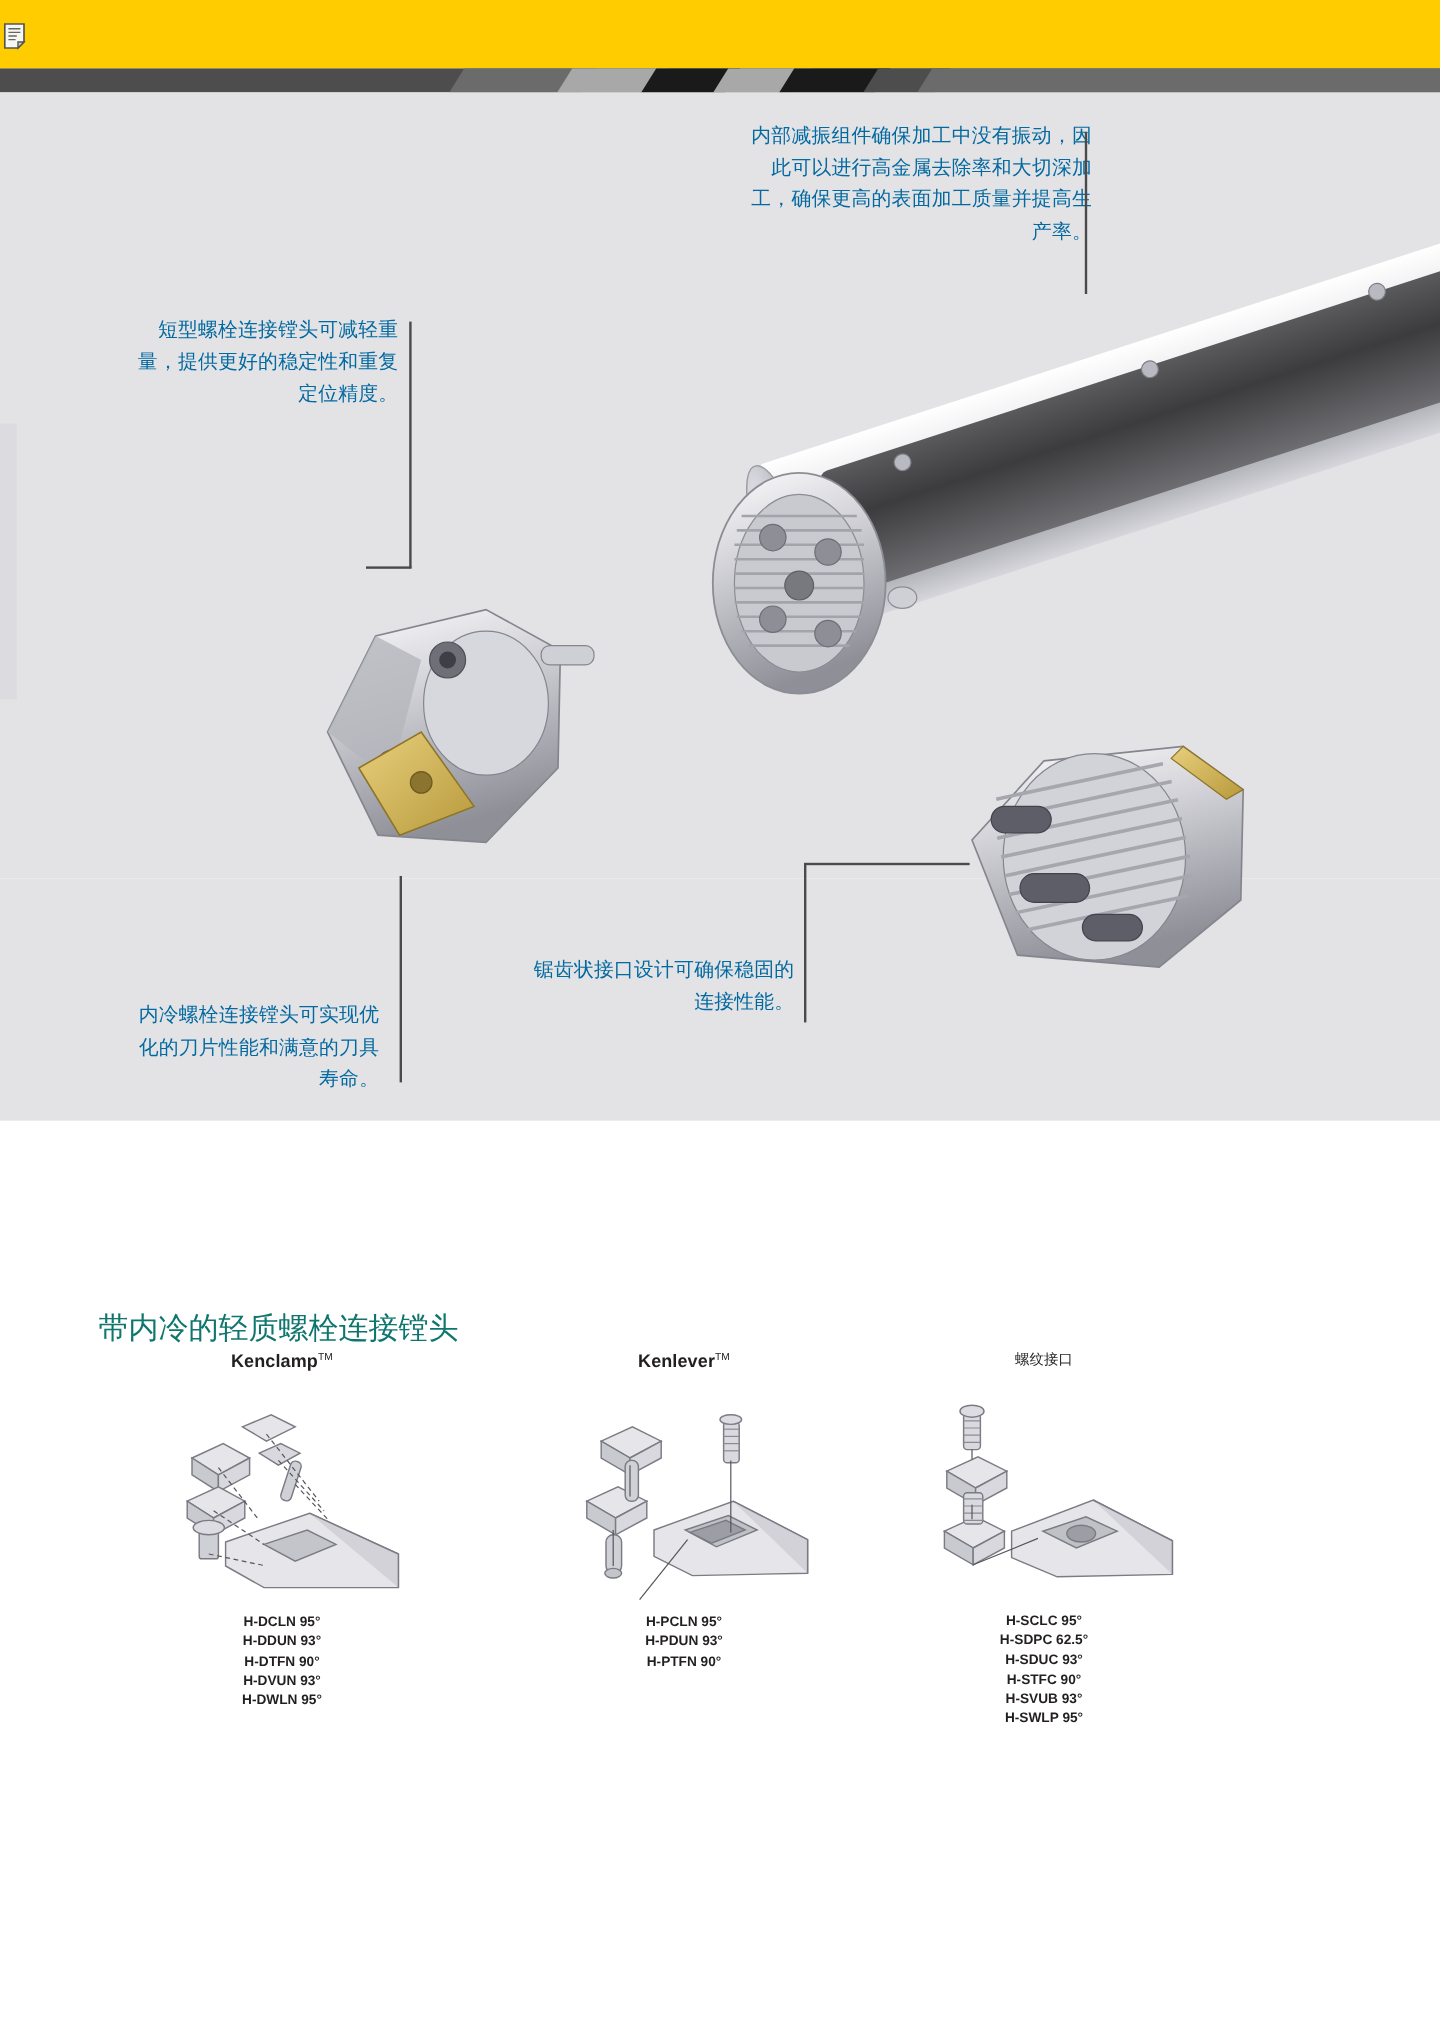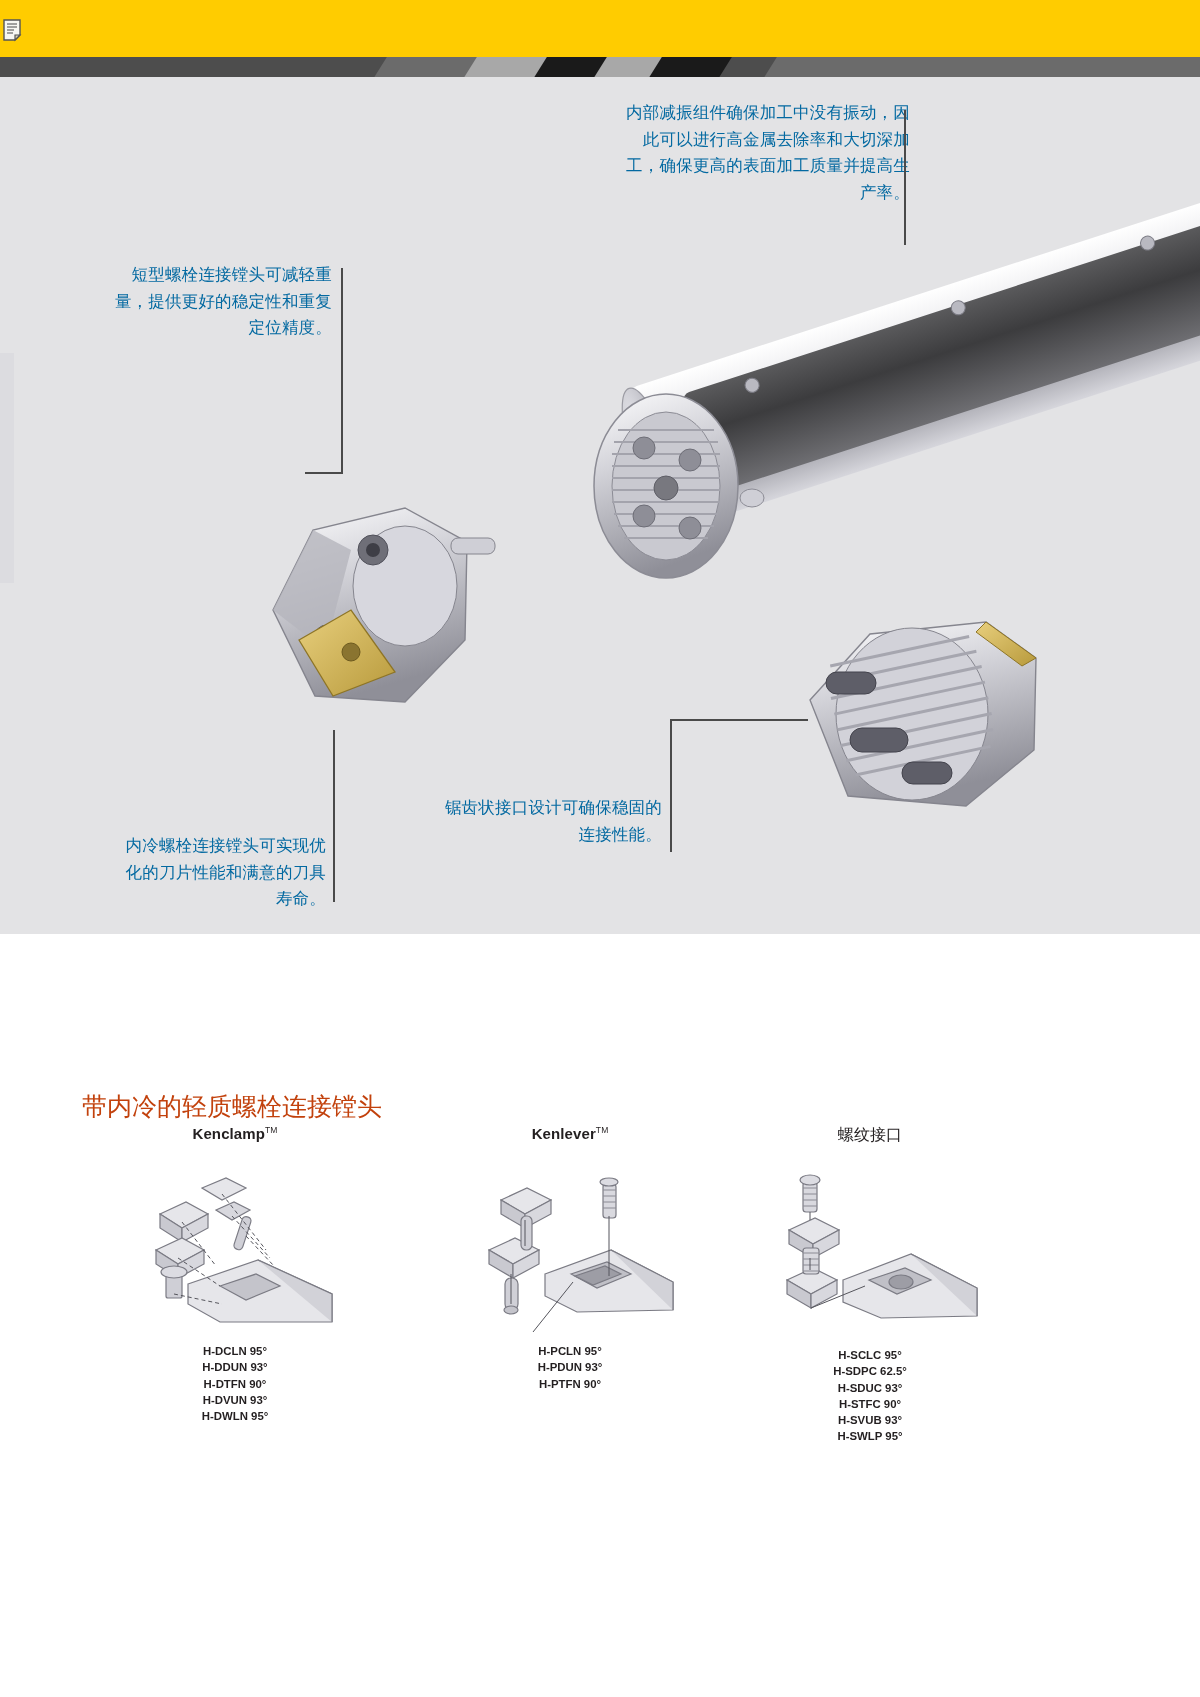--- a/index.html
+++ b/index.html
@@ -22,27 +22,27 @@
            font-family:"DejaVu Sans","Liberation Sans",sans-serif;letter-spacing:.2px;}
   .callout.r{text-align:right;}
   .leader{position:absolute;background:#4a4a4a;}
 
   
   .hero-art{position:absolute;left:0;top:0;width:1200px;height:934px;pointer-events:none;}
 
   
   .section{position:absolute;left:0;top:934px;width:1200px;height:620px;background:#fff;}
   .section-title{position:absolute;left:82px;top:1090px;font-size:25px;font-weight:400;
-                 color:#c2410c;font-family:"DejaVu Sans","Liberation Sans",sans-serif;}
+                 color:#0f766e;font-family:"DejaVu Sans","Liberation Sans",sans-serif;}
 
   .col{position:absolute;top:1125px;width:330px;text-align:center;}
   .col.c1{left:70px;} .col.c2{left:405px;} .col.c3{left:705px;}
   .col h3{margin:0;font-size:15px;font-weight:bold;color:#231f20;letter-spacing:.1px;}
   .col h3 sup{font-size:8.5px;vertical-align:super;font-weight:normal;}
-  .col h3.cn{font-family:"DejaVu Sans","Liberation Sans",sans-serif;font-weight:400;font-size:16px;}
+  .col h3.cn{font-family:"DejaVu Sans","Liberation Sans",sans-serif;font-weight:400;font-size:12px;}
   .figure{height:185px;margin-top:12px;position:relative;}
   .codes{margin-top:4px;}
   .codes div{font-size:11.4px;line-height:16.3px;color:#231f20;font-weight:bold;}
 
   
   .footer{position:absolute;left:0;top:1554px;width:1200px;height:143px;background:#fff;}
 </style>
 </head>
 <body>
 
@@ -167,21 +167,21 @@
   </g>
 </svg>
 
 <div class="callout r" style="left:610px;top:100px;width:300px;">内部减振组件确保加工中没有振动，因此可以进行高金属去除率和大切深加工，确保更高的表面加工质量并提高生产率。</div>
 <div class="leader" style="left:904px;top:110px;width:2px;height:135px;"></div>
 
 <div class="callout r" style="left:110px;top:262px;width:222px;">短型螺栓连接镗头可减轻重量，提供更好的稳定性和重复定位精度。</div>
 <div class="leader" style="left:341px;top:268px;width:2px;height:205px;"></div>
 <div class="leader" style="left:305px;top:472px;width:38px;height:2px;"></div>
 
-<div class="callout r" style="left:112px;top:833px;width:214px;">内冷螺栓连接镗头可实现优化的刀片性能和满意的刀具寿命。</div>
+<div class="callout r" style="left:102px;top:833px;width:214px;">内冷螺栓连接镗头可实现优化的刀片性能和满意的刀具寿命。</div>
 <div class="leader" style="left:333px;top:730px;width:2px;height:172px;"></div>
 
 <div class="callout r" style="left:440px;top:795px;width:222px;">锯齿状接口设计可确保稳固的连接性能。</div>
 <div class="leader" style="left:670px;top:720px;width:2px;height:132px;"></div>
 <div class="leader" style="left:670px;top:719px;width:138px;height:2px;"></div>
 
 <div class="section"></div>
 <div class="section-title">带内冷的轻质螺栓连接镗头</div>
 
 <div class="col c1">

